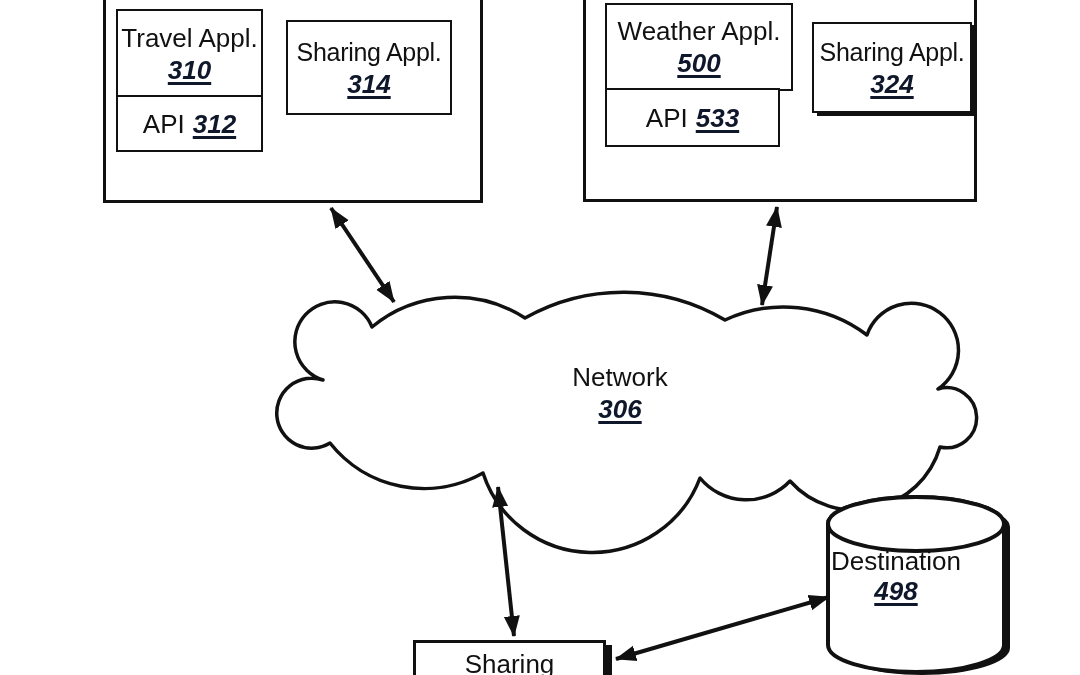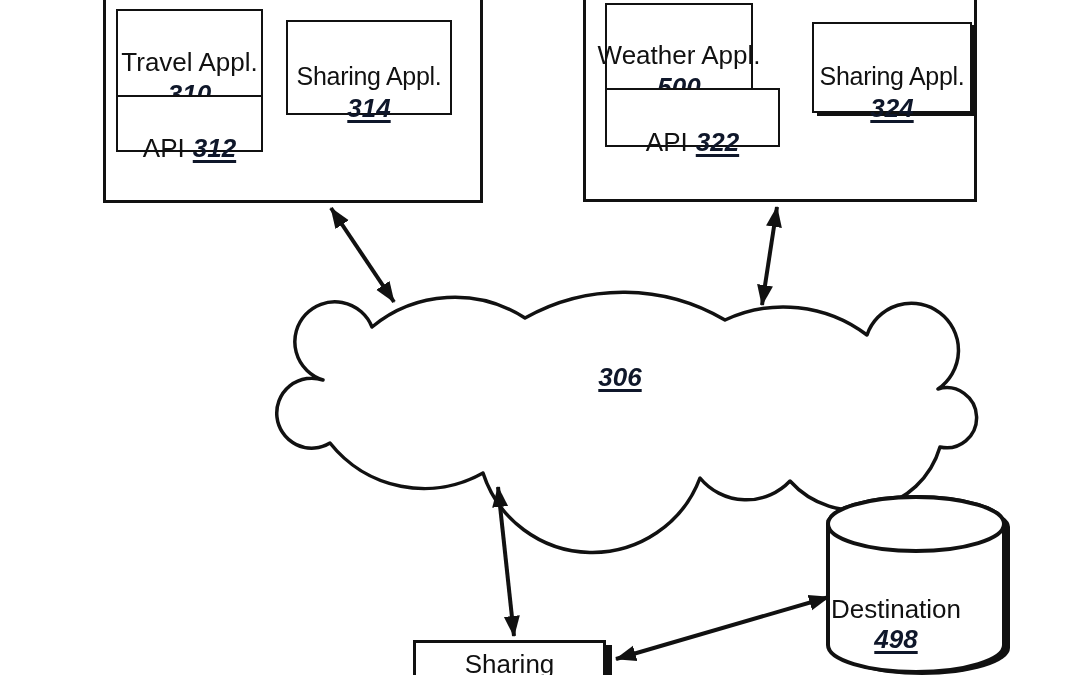--- a/index.html
+++ b/index.html
@@ -13,21 +13,21 @@
   .box {
     position:absolute; box-sizing:border-box;
     border:3px solid #111; background:#fff;
   }
   .cell {
     display:flex; flex-direction:column;
     align-items:center; justify-content:center;
     text-align:center;
   }
   .lbl {
-    font-size:26px; line-height:32px; white-space:nowrap; color:#111;margin-top:48px;
+    font-size:26px; line-height:32px; white-space:nowrap; color:#111;
   }
   .lbl.sm { font-size:25px; letter-spacing:-0.3px; }
   .ref {
     font-size:26px; line-height:32px; font-weight:bold; font-style:italic;
     text-decoration:underline; text-decoration-thickness:3px;
     text-underline-offset:3px; white-space:nowrap; color:#0f172a;
   }
   .inline-row { display:flex; flex-direction:row; gap:8px; align-items:baseline; justify-content:center; }
   .shadow-r { box-shadow:5px 3px 0 0 #111; }
   .shadow-srv { box-shadow:6px 5px 0 0 #111; }
@@ -87,38 +87,39 @@
     </div>
   </div>
 
   <div class="box cell" style="left:286px; top:20px; width:166px; height:95px; border-width:2.5px;">
     <div class="lbl sm">Sharing Appl.</div>
     <div class="ref">314</div>
   </div>
 
   <div class="box" style="left:583px; top:-34px; width:394px; height:236px;"></div>
 
-  <div class="box cell" style="left:605px; top:3px; width:148px; height:88px; border-width:2.5px;text-align:right;">
+  <div class="box cell" style="left:605px; top:3px; width:188px; height:88px; border-width:2.5px;text-align:right;">
     <div class="lbl">Weather Appl.</div>
     <div class="ref">500</div>
   </div>
 
   <div class="box cell" style="left:605px; top:88px; width:175px; height:59px; border-width:2.5px;">
     <div class="inline-row">
       <span class="lbl">API</span>
-      <span class="ref">322</span>
+      <span class="ref">533</span>
     </div>
   </div>
 
   <div class="box cell shadow-r" style="left:812px; top:22px; width:160px; height:91px; border-width:2.5px;">
     <div class="lbl sm">Sharing Appl.</div>
     <div class="ref">324</div>
   </div>
 
   <div class="floating-label" style="left:500px; top:361px; width:240px;">
+    <div class="lbl">Network</div>
     <div class="ref">306</div>
   </div>
 
   <div class="box shadow-srv" style="left:413px; top:640px; width:193px; height:60px;">
     <div class="lbl" style="margin-top:5px; text-align:center;">Sharing</div>
   </div>
 
   <div class="floating-label" style="left:816px; top:546px; width:160px;">
     <div class="lbl" style="line-height:30px;">Destination</div>
     <div class="ref" style="line-height:30px;">498</div>

